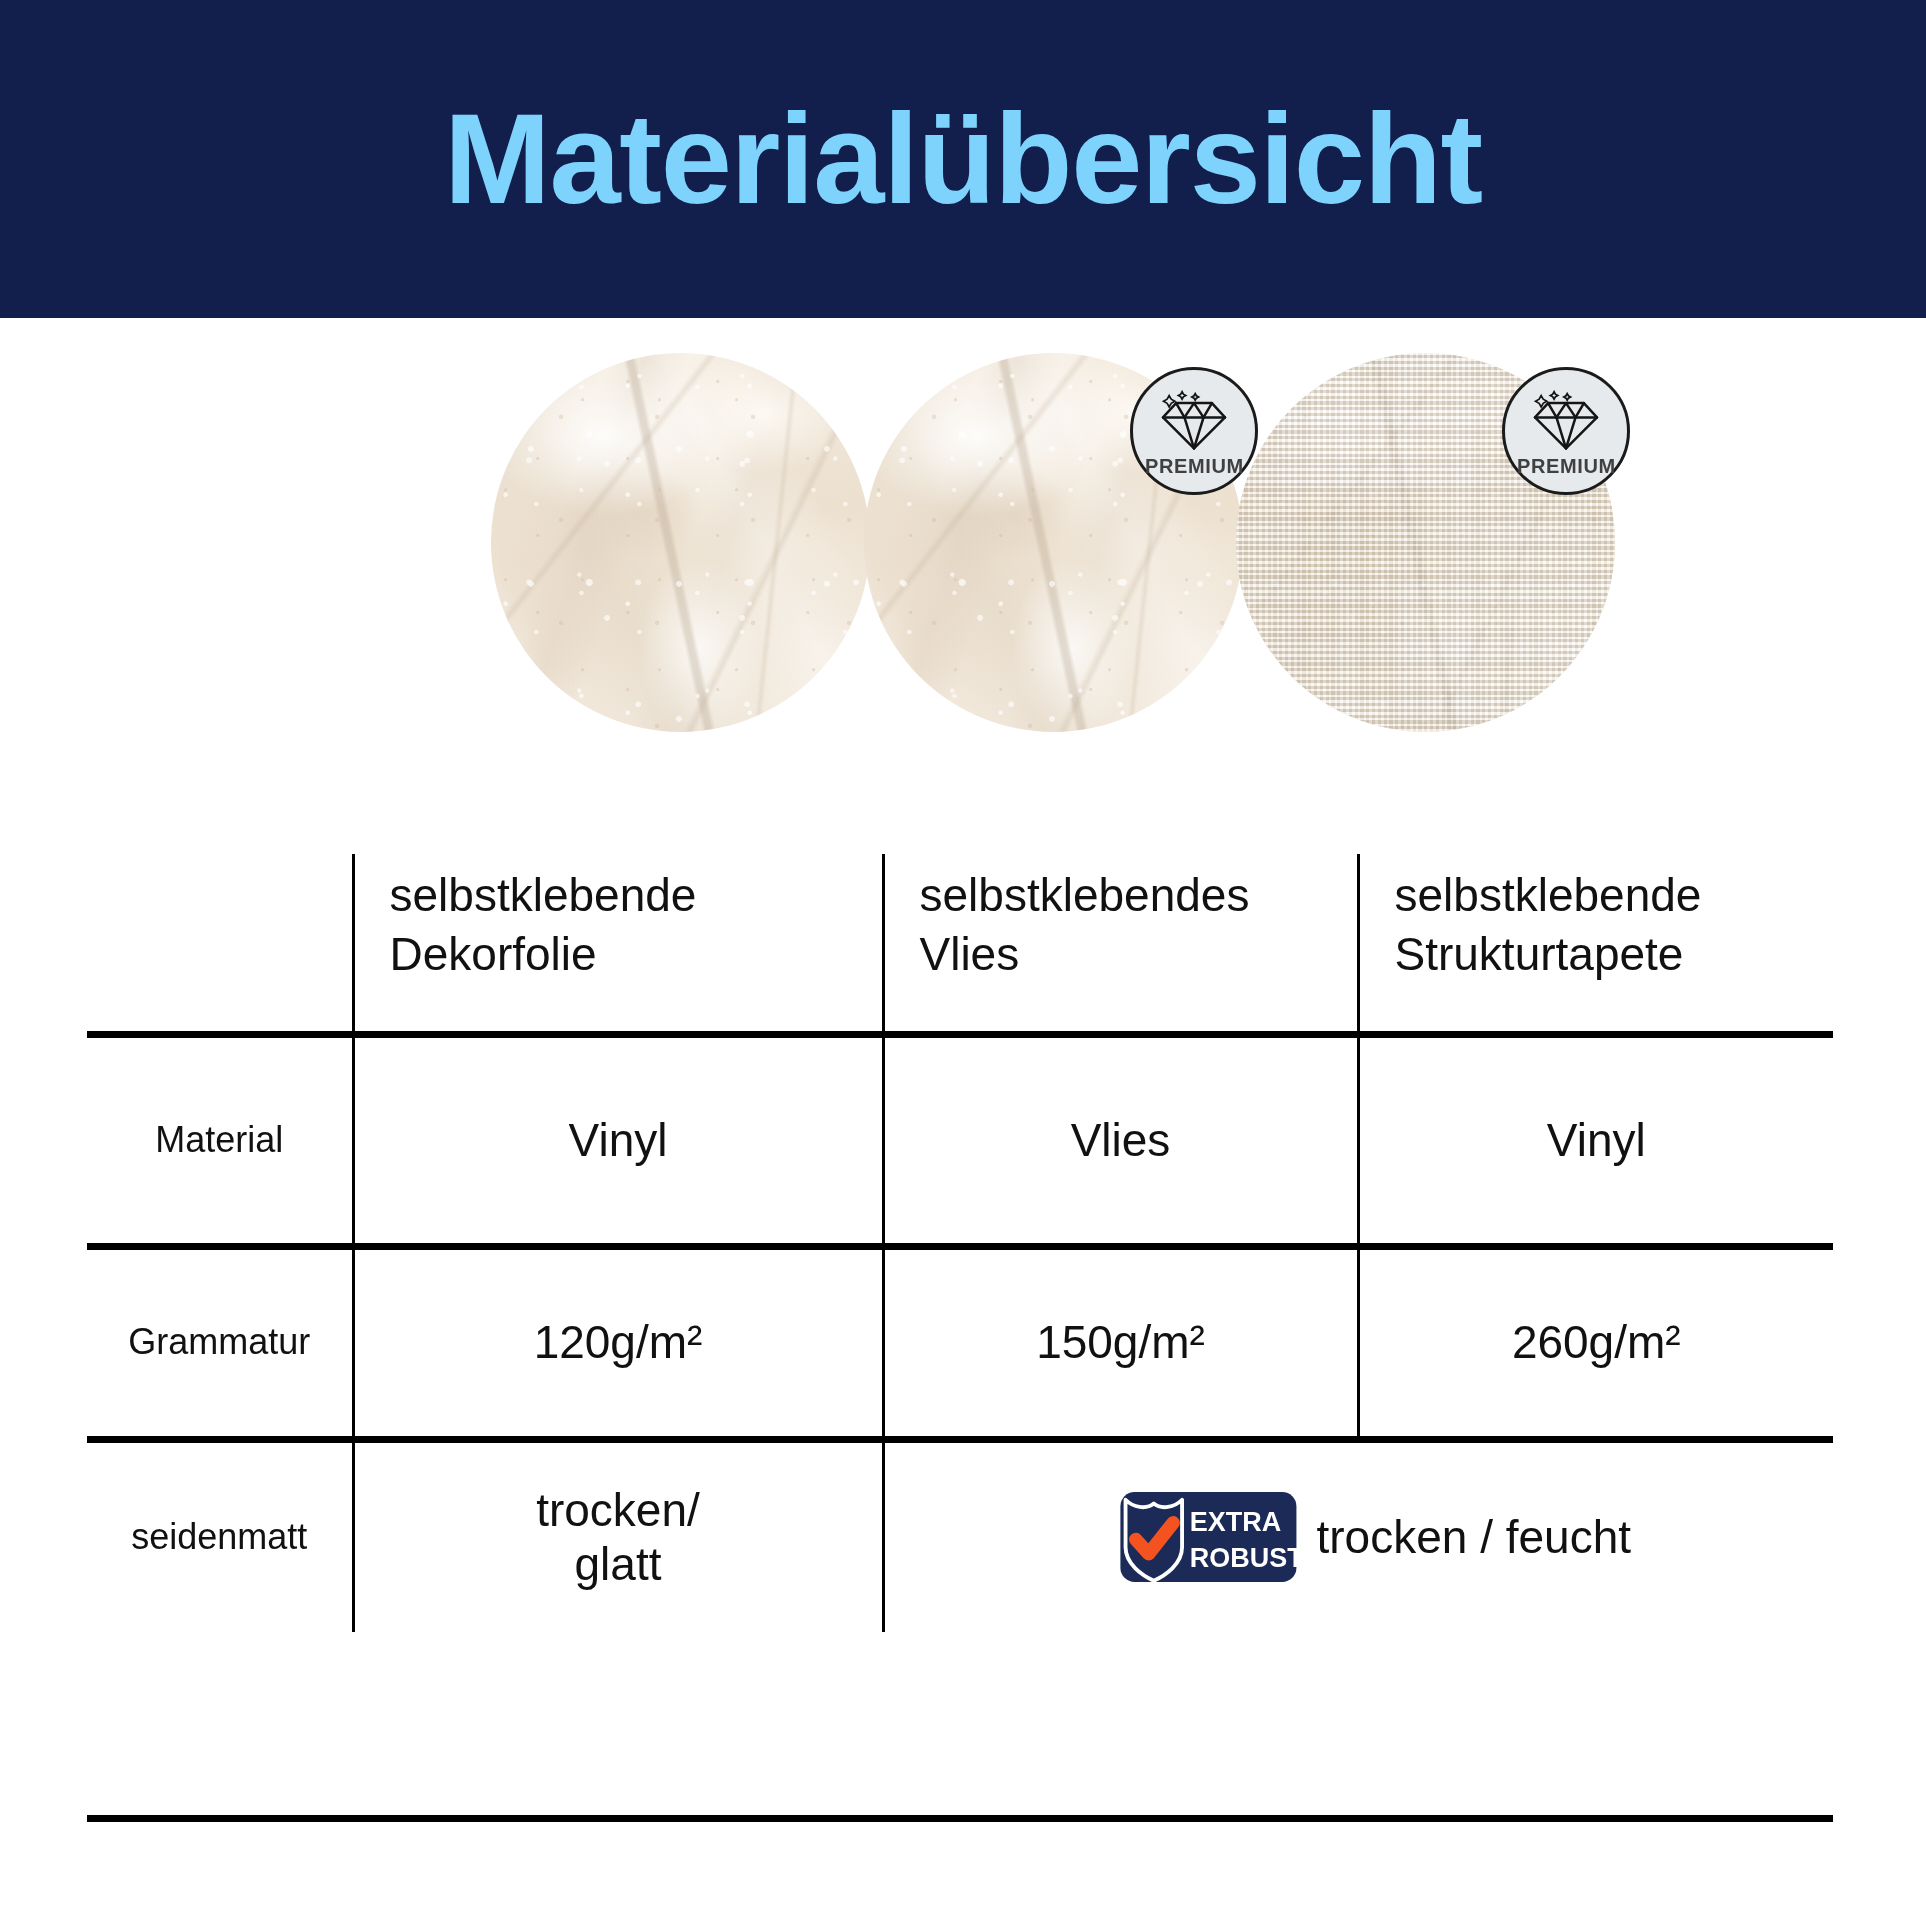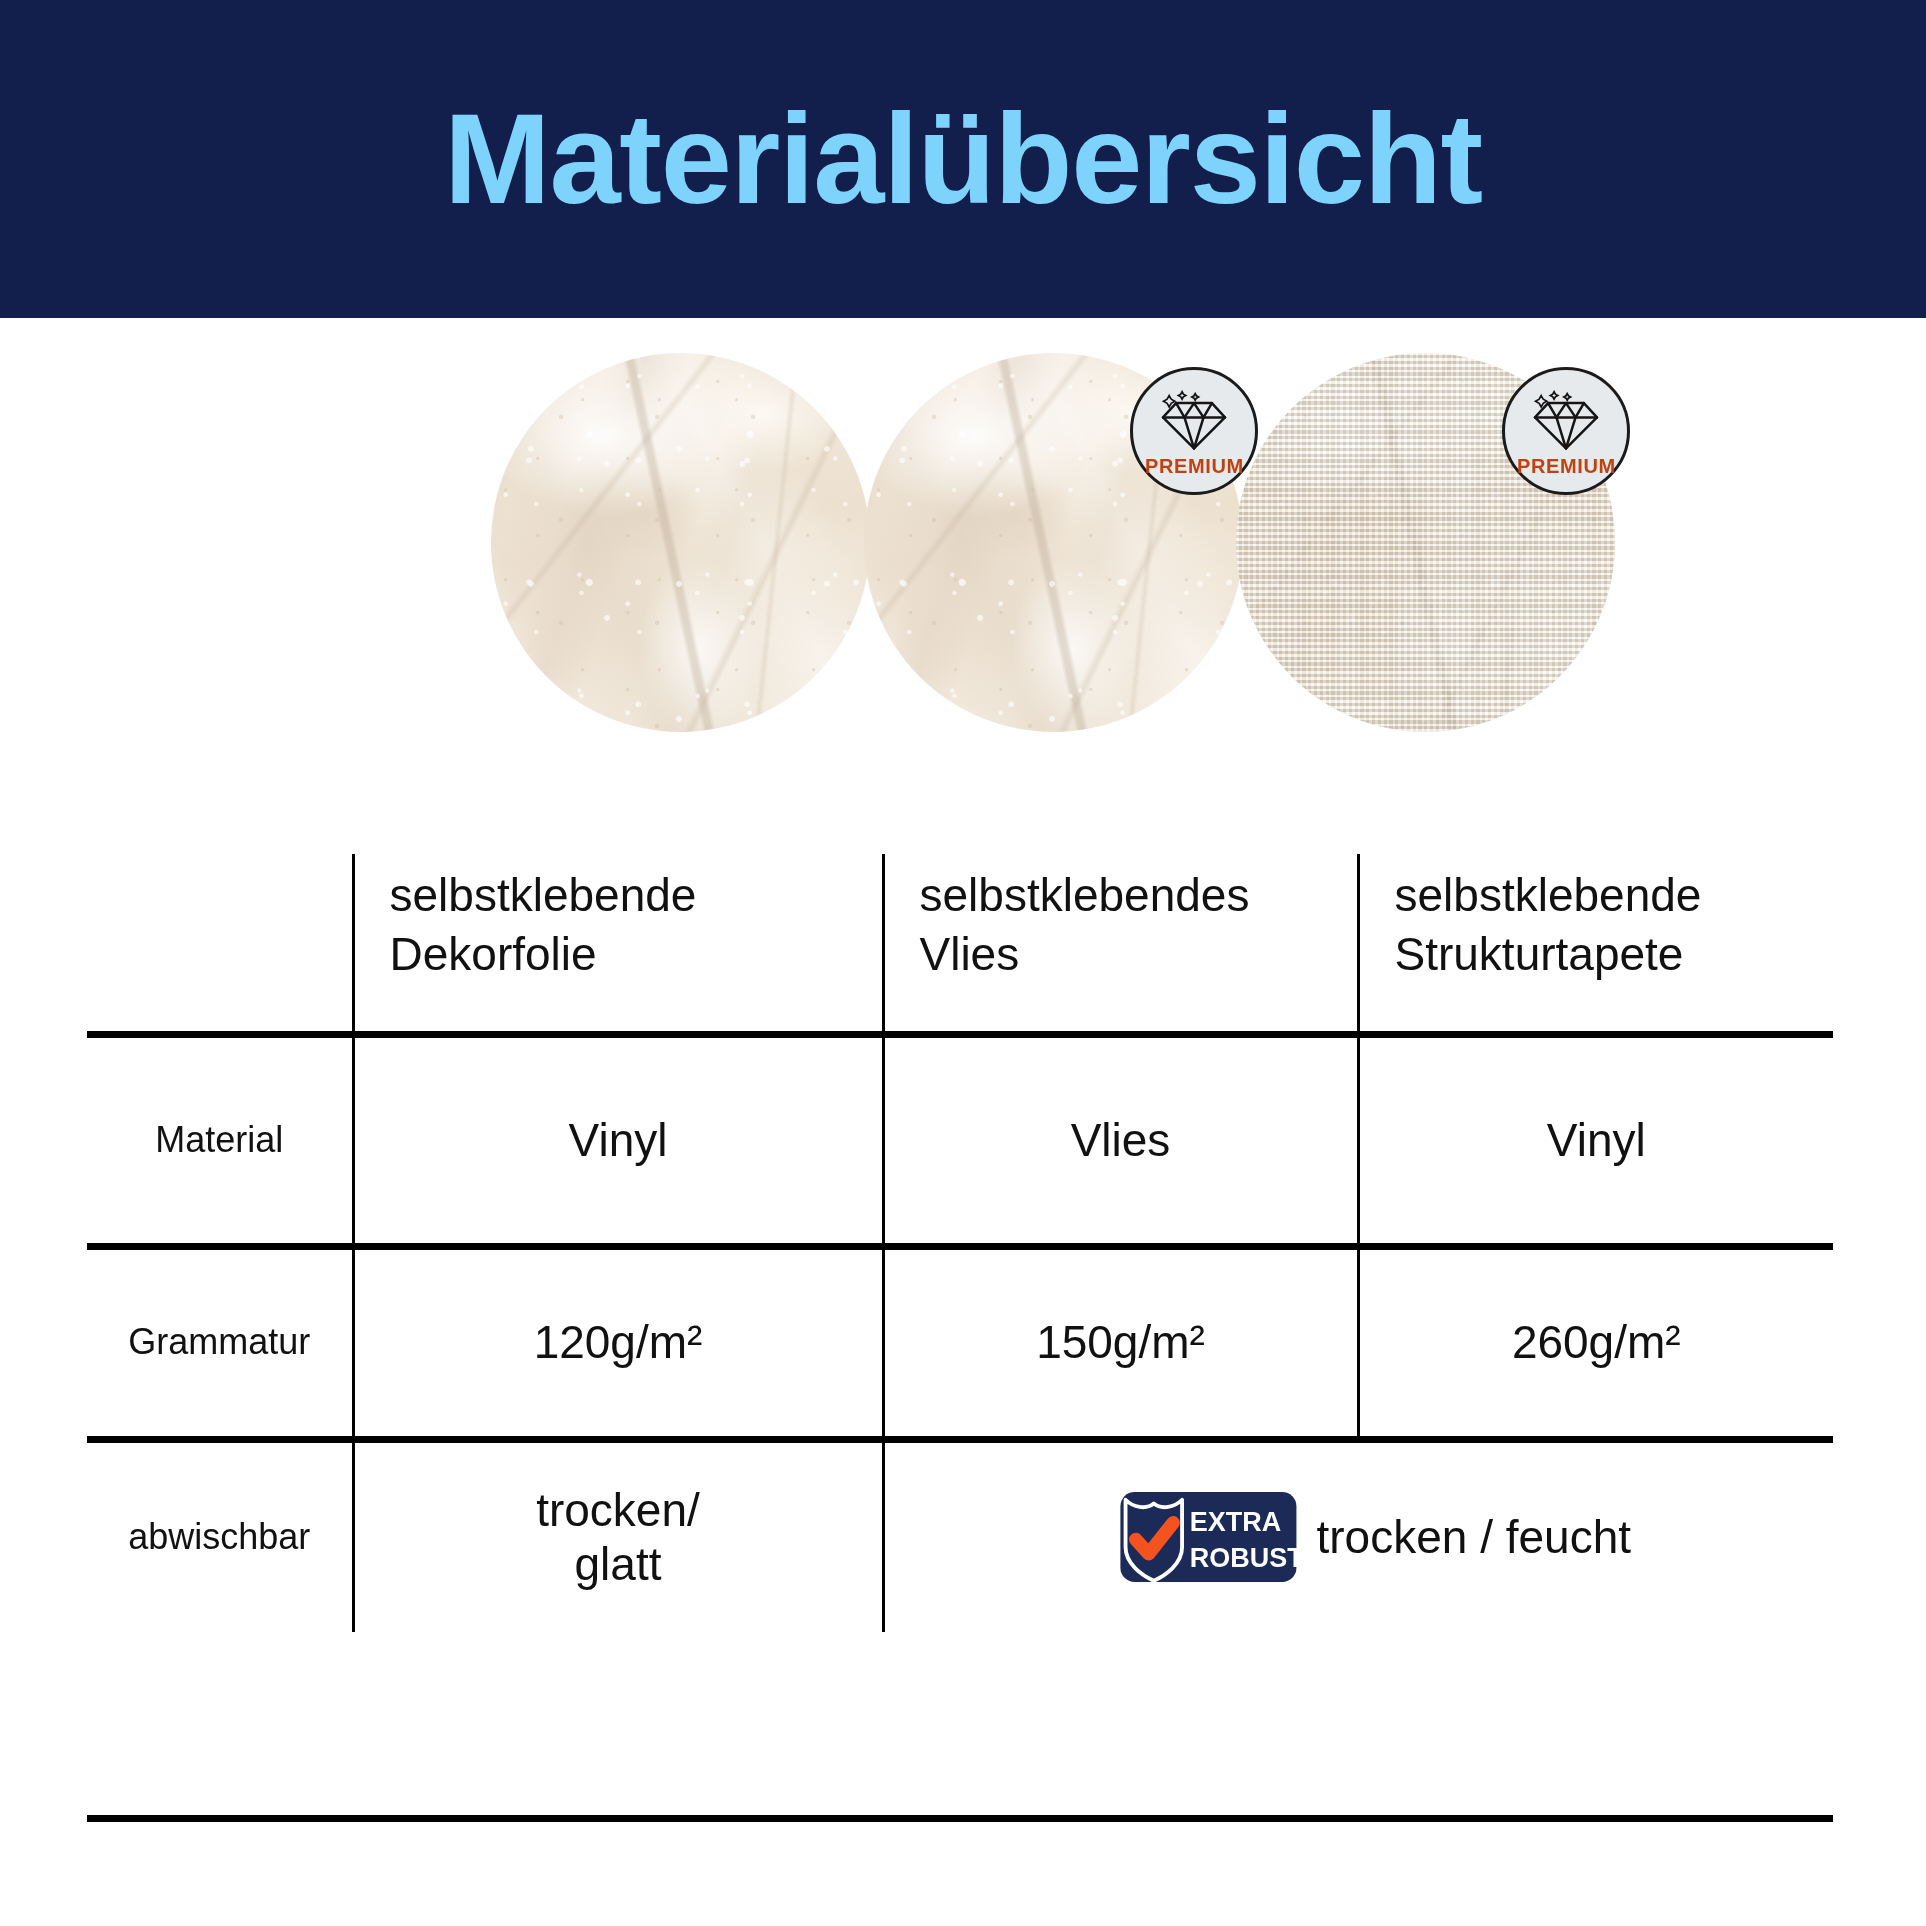--- a/index.html
+++ b/index.html
@@ -136,21 +136,21 @@
   }
   .premium-diamond {
     width: 72px;
     height: 62px;
     margin-top: 3.9px;
   }
   .premium-word {
     font-size: 20px;
     font-weight: 800;
     letter-spacing: 0.6px;
-    color: #c2410c;
+    color: #404040;
     line-height: 1;
     margin-top: 3.9px;
   }
 
   
   .table-wrap {
     position: absolute;
     left: 87px;
     top: 854px;
     width: 1746px;
@@ -325,21 +325,21 @@
 
       <tr class="row r2">
         <td class="label">Grammatur</td>
         <td>120g/m²</td>
         <td>150g/m²</td>
         <td>260g/m²</td>
       </tr>
 
 
       <tr class="row r4">
-        <td class="label">abwischbar</td>
+        <td class="label">seidenmatt</td>
         <td>
           <div>trocken/</div>
           <div>glatt</div>
         </td>
         <td colspan="2">
           <div class="wipe-cell">
             <div class="robust-badge">
               <svg viewBox="0 0 330 152" style="font-size:72px">
                 <rect x="52" y="6" width="274" height="140" rx="22" ry="22" fill="#1b2a57"></rect>
                 <path d="M60 18 C72 30 92 34 104 24 C116 34 136 30 148 18 L148 92 C148 118 122 136 104 144 C86 136 60 118 60 92 Z" fill="#1b2a57" stroke="#ffffff" stroke-width="6" stroke-linejoin="round"></path>

